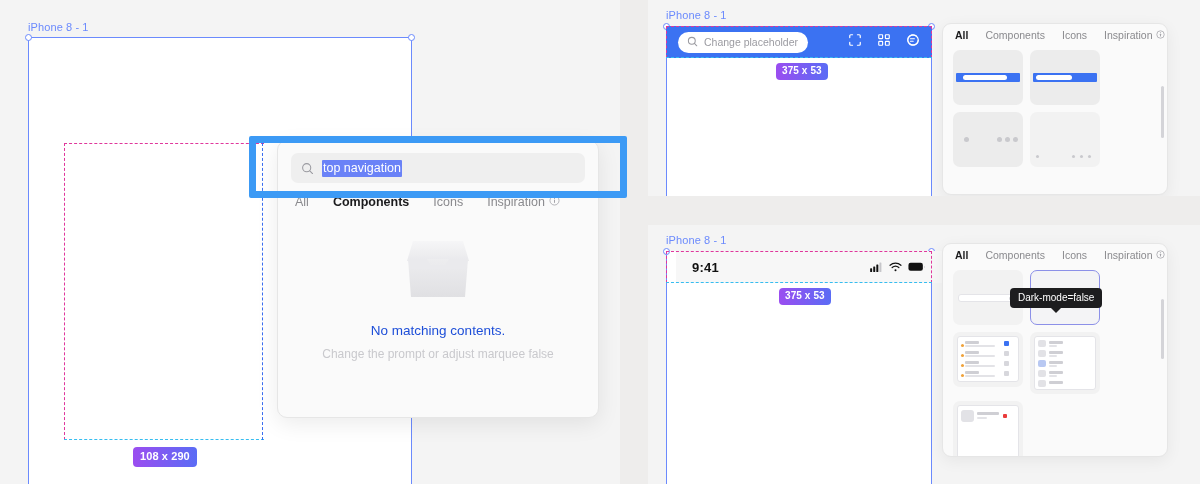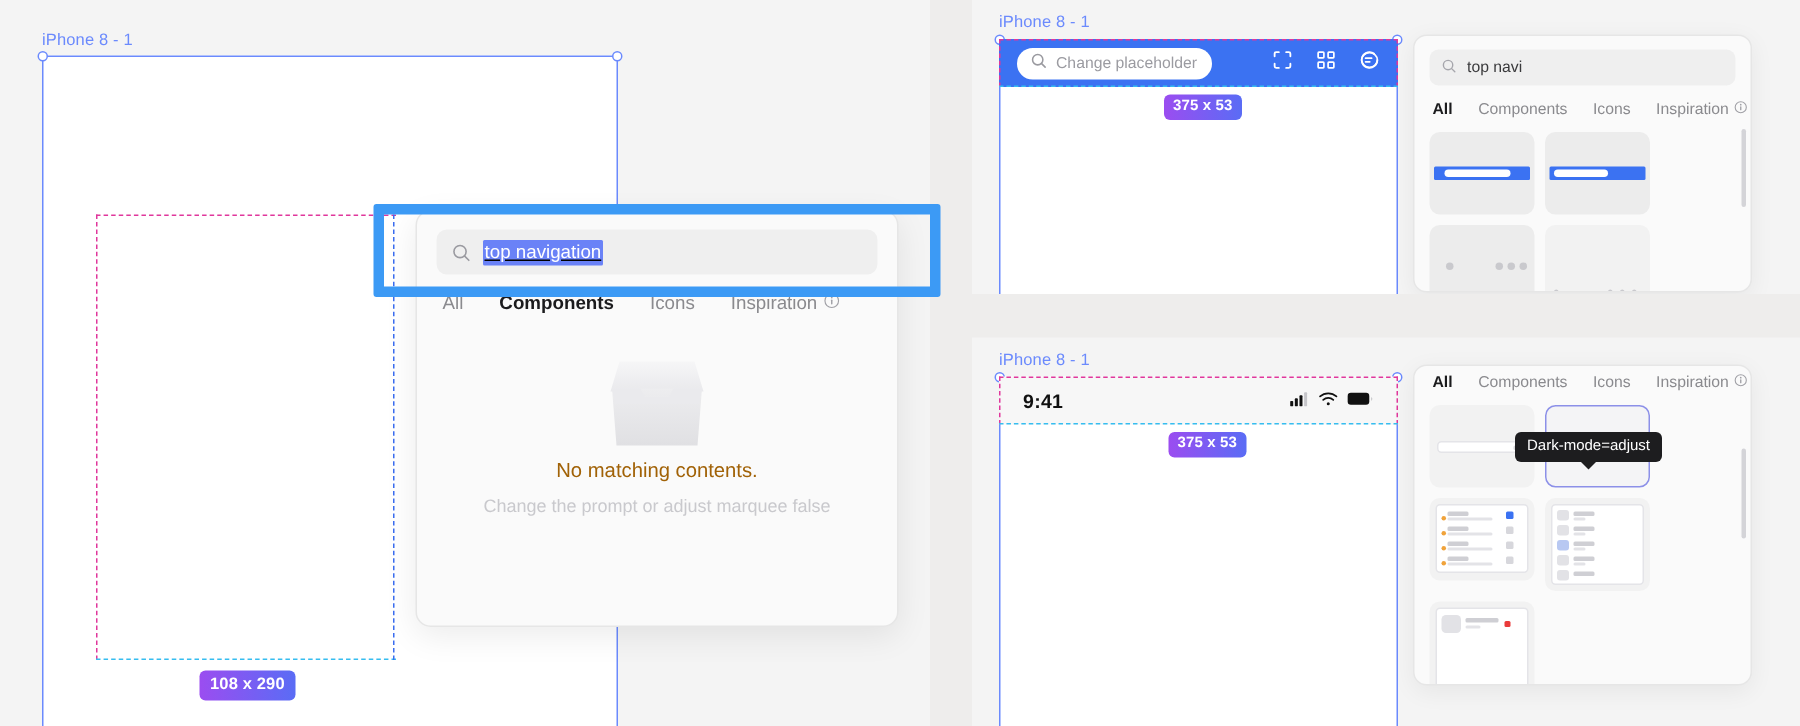--- a/index.html
+++ b/index.html
@@ -35,41 +35,41 @@
     padding:4px 7px 5px;border-radius:4px;white-space:nowrap;
     font-weight:600;letter-spacing:.1px;
   }
 
   
   .popover{
     position:absolute;left:277px;top:140px;width:322px;height:278px;
     background:#fafafa;border:1px solid #e6e6e6;border-radius:10px;
     box-shadow:0 6px 22px rgba(0,0,0,.08);box-sizing:border-box;overflow:hidden;
   }
-  .pop-searchwrap{padding:12px 13px 6px;text-decoration:underline;}
+  .pop-searchwrap{padding:12px 13px 6px;}
   .pop-search{
     height:30px;background:#efefef;border-radius:7px;display:flex;
     align-items:center;padding:0 10px;gap:8px;
   }
   .pop-search .q{flex:0 0 auto;display:flex;align-items:center;}
   .pop-query{
     font-size:12.5px;color:#ffffff;background:#6a82f7;
     padding:1px 1px 2px;border-radius:1px;white-space:nowrap;
   }
   .pop-tabs{
     display:flex;align-items:center;gap:24px;padding:6px 17px 0;
     font-size:12.5px;color:#8a8a8e;
   }
   .pop-tabs .tab{white-space:nowrap;cursor:default;}
   .pop-tabs .tab.active{color:#1b1b1d;font-weight:700;}
   .pop-tabs .tab.with-info{display:flex;align-items:center;gap:4px;}
   .empty-wrap{
     margin-top:26px;display:flex;flex-direction:column;align-items:center;
   }
-  .empty-title{font-size:13.5px;color:#a16207;}
+  .empty-title{margin-top:18px;font-size:13.5px;color:#1d4ed8;}
   .empty-sub{margin-top:9px;font-size:12px;color:#c9c9cd;}
 
   
   .sel-rect{
     position:absolute;left:249px;top:136px;width:378px;height:62px;
     border:7px solid #3c9af5;border-radius:2px;box-sizing:border-box;
     pointer-events:none;
   }
 
   
@@ -294,31 +294,20 @@
     </div>
 
     <div style="position:absolute;left:18px;top:26px;width:266px;height:0;border-top:1.5px dashed #e0379c;"></div>
     <div style="position:absolute;left:18px;top:26px;width:0;height:32px;border-left:1.5px dashed #e0379c;"></div>
     <div style="position:absolute;left:283px;top:26px;width:0;height:32px;border-left:1.5px dashed #e0379c;"></div>
     <div style="position:absolute;left:18px;top:57px;width:266px;height:0;border-top:1.5px dashed #36bdf0;"></div>
 
     <div class="size-badge" style="left:128px;top:63px;font-size:10px;padding:3px 6px 4px;">375 x 53</div>
 
     <div class="respop" style="left:294px;top:23px;width:226px;height:172px;">
-      <div class="rp-searchwrap">
-        <div class="rp-search">
-          <span>
-            <svg width="10" height="10" viewBox="0 0 16 16">
-              <circle cx="7" cy="7" r="5" fill="none" stroke="#a6a6ac" stroke-width="1.5"></circle>
-              <line x1="10.8" y1="10.8" x2="14.2" y2="14.2" stroke="#a6a6ac" stroke-width="1.5" stroke-linecap="round"></line>
-            </svg>
-          </span>
-          <span class="rp-text">top navi</span>
-        </div>
-      </div>
       <div class="rp-tabs">
         <span class="tab active">All</span>
         <span class="tab">Components</span>
         <span class="tab">Icons</span>
         <span class="tab with-info">
           <span>Inspiration</span>
           <span>
             <svg width="9" height="9" viewBox="0 0 16 16">
               <circle cx="8" cy="8" r="6.6" fill="none" stroke="#a0a0a6" stroke-width="1.3"></circle>
               <circle cx="8" cy="4.9" r="1" fill="#a0a0a6"></circle>
@@ -359,21 +348,21 @@
 
     <div class="mini-white" style="left:18px;top:26px;width:266px;height:233px;"></div>
 
     <div class="frame-label" style="left:18px;top:9px;">iPhone 8 - 1</div>
 
     <div style="position:absolute;left:18px;top:26px;width:1px;height:233px;background:#6b8afd;"></div>
     <div style="position:absolute;left:283px;top:26px;width:1px;height:233px;background:#6b8afd;"></div>
     <div class="handle" style="left:15px;top:23px;"></div>
     <div class="handle" style="left:280px;top:23px;"></div>
 
-    <div class="statusbar" style="left:18px;top:26px;width:266px;height:32px;gap:13px;">
+    <div class="statusbar" style="left:28px;top:26px;width:266px;height:32px;gap:13px;">
       <span class="sb-time">9:41</span>
       <span class="sb-right">
         <span>
           <svg width="13" height="10" viewBox="0 0 14 11">
             <rect x="0" y="7" width="2.2" height="4" rx="0.6" fill="#111"></rect>
             <rect x="3.4" y="5" width="2.2" height="6" rx="0.6" fill="#111"></rect>
             <rect x="6.8" y="2.8" width="2.2" height="8.2" rx="0.6" fill="#111"></rect>
             <rect x="10.2" y="0.6" width="2.2" height="10.4" rx="0.6" fill="#c6c6ca"></rect>
           </svg>
         </span>
@@ -472,16 +461,16 @@
           <div class="mk mk-line" style="left:24px;top:11px;width:22px;height:3px;background:#cfcfd4;"></div>
           <div class="mk mk-line" style="left:24px;top:16px;width:10px;height:2px;background:#e3e3e7;"></div>
           <div class="mk mk-red" style="left:50px;top:13px;width:4px;height:4px;"></div>
 
         </div>
       </div>
 
       <div class="scrollbar" style="right:3px;top:55px;height:60px;"></div>
     </div>
 
-    <div class="tooltip" style="left:362px;top:63px;">Dark-mode=adjust</div>
+    <div class="tooltip" style="left:362px;top:63px;">Dark-mode=false</div>
   </div>
 
 </div>
 
 </body></html>

